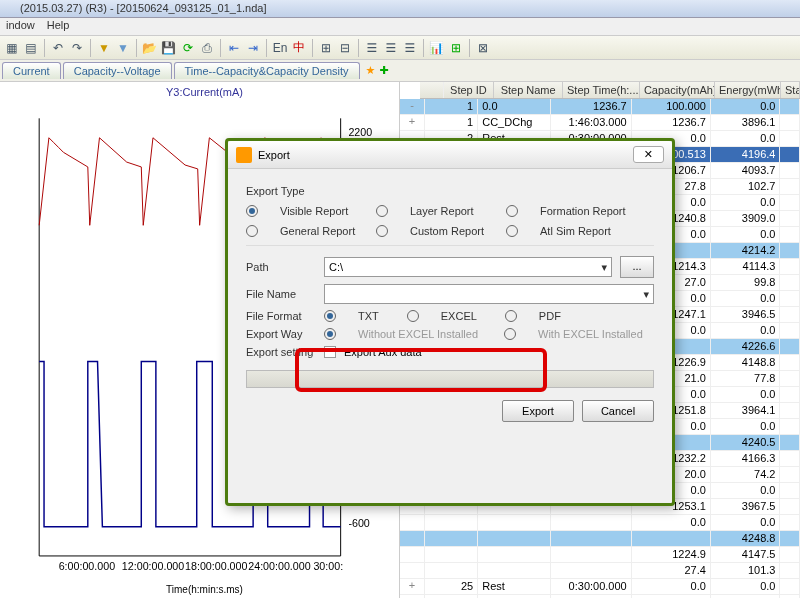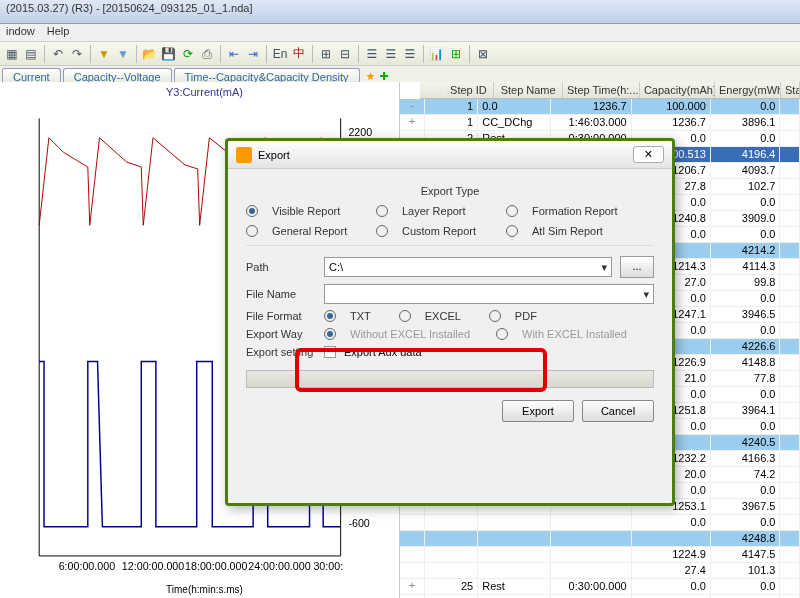--- a/index.html
+++ b/index.html
@@ -1,17 +1,17 @@
 <!DOCTYPE html>
 <html><head>
 <meta charset="utf-8">
 <style>
 * { box-sizing: border-box; font-family: Tahoma, sans-serif; font-size: 11px; }
 body { margin: 0; width: 800px; height: 598px; background: #e8e8e0; overflow: hidden; position: relative; }
-.titlebar { height: 24px; background: linear-gradient(#dfe8f6,#c0d0e8); padding: 2px 6px; color: #333; border-bottom: 1px solid #99a; }
+.titlebar { height: 18px; background: linear-gradient(#dfe8f6,#c0d0e8); padding: 2px 20px; color: #333; border-bottom: 1px solid #99a; }
 .menubar { height: 18px; background: #f0f0f0; padding: 1px 6px; color: #333; border-bottom: 1px solid #ccc; display:flex; gap:12px;}
 .toolbar { height: 24px; background: linear-gradient(#f8f8f0,#e8e8d8); border-bottom: 1px solid #ccc; display: flex; align-items: center; padding: 0 4px; gap: 3px; }
 .tb-icon { width: 16px; height: 16px; display:flex; align-items:center; justify-content:center; font-size:12px; color:#456; }
 .tb-sep { width:1px; height:18px; background:#bbb; margin:0 2px;}
 .tabs { height: 22px; background: #f0f0e8; border-bottom: 1px solid #ccc; display: flex; align-items: center; padding: 0 2px; }
 .tab { padding: 2px 10px; border: 1px solid #99b; border-bottom: none; background: linear-gradient(#fff,#e0e8d8); color: #369; border-radius: 3px 3px 0 0; margin-right: 2px; cursor: pointer; }
 .star { color: #f90; margin-left:4px;}
 .plus { color:#0a0; margin-left:4px;}
 .content { position: absolute; top: 82px; left:0; right:0; bottom:0; display:flex; }
 .chart-pane { width: 400px; background: #fff; position: relative; border-right:1px solid #ccc;padding-left:10px; }
@@ -27,23 +27,23 @@
 .row.blue { background:#9cccee;}
 .row.sel { background:#3a6db5; color:#fff;}
 .tree-cell { width:26px; text-align:center; color:#888; border-right:1px solid #eee;}
 .c-id{width:55px;} .c-name{width:75px;} .c-time{width:84px;} .c-cap{width:82px;} .c-en{width:72px;} .c-st{width:20px;}
 
 .dialog { position:absolute; left:225px; top:138px; width:450px; height:368px; background:#f0f0f0; border:3px solid #4d7c0f; box-shadow:3px 3px 12px rgba(0,0,0,.3); border-radius:4px;}
 .dlg-title { height:28px; background:linear-gradient(#fff,#e4e4e4); border-bottom:1px solid #ccc; display:flex; align-items:center; padding:0 8px; border-radius:4px 4px 0 0;}
 .dlg-title-icon{width:16px;height:16px;background:#f90;border-radius:2px;margin-right:6px;}
 .dlg-close { margin-left:auto; border:1px solid #aaa; border-radius:3px; padding:1px 10px; background:#fff; cursor:pointer;}
 .dlg-body { padding:10px 18px;}
-.sect-label { color:#333; margin:6px 0 8px;text-align:center;}
+.sect-label { color:#333; margin:6px 0 8px;}
 .radio-grid { display:grid; grid-template-columns: 130px 130px 130px; gap:8px 0; margin-bottom:8px;}
-.radio-item { display:flex; align-items:center; gap:14px; color:#333;}
+.radio-item { display:flex; align-items:center; gap:22px; color:#333;}
 .radio-item.dis { color:#999;}
 .radio { width:12px; height:12px; border:1px solid #666; border-radius:50%; display:inline-flex; align-items:center; justify-content:center;}
 .radio.checked::after { content:''; width:6px; height:6px; background:#369; border-radius:50%;}
 .hr { height:1px; background:#ddd; margin:6px 0 10px;}
 .field-row { display:flex; align-items:center; margin:6px 0; gap:8px;}
 .field-label { width:70px; color:#333;}
 .combo { flex:1; height:20px; border:1px solid #999; background:#fff; display:flex; align-items:center; padding:0 4px; position:relative;}
 .combo::after { content:'▾'; position:absolute; right:4px; color:#333;}
 .browse-btn { width:34px; height:22px; border:1px solid #999; background:linear-gradient(#fff,#ddd); text-align:center; line-height:18px; cursor:pointer;}
 .fmt-row { display:flex; align-items:center; gap:28px; }

